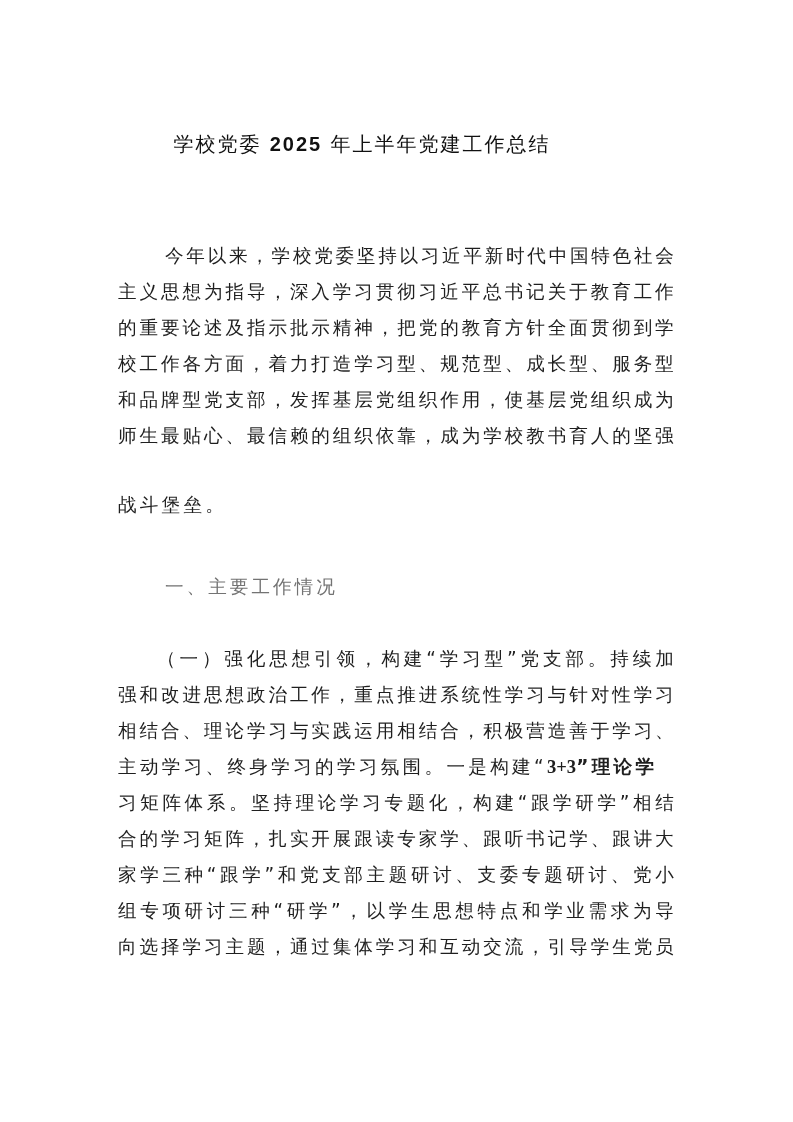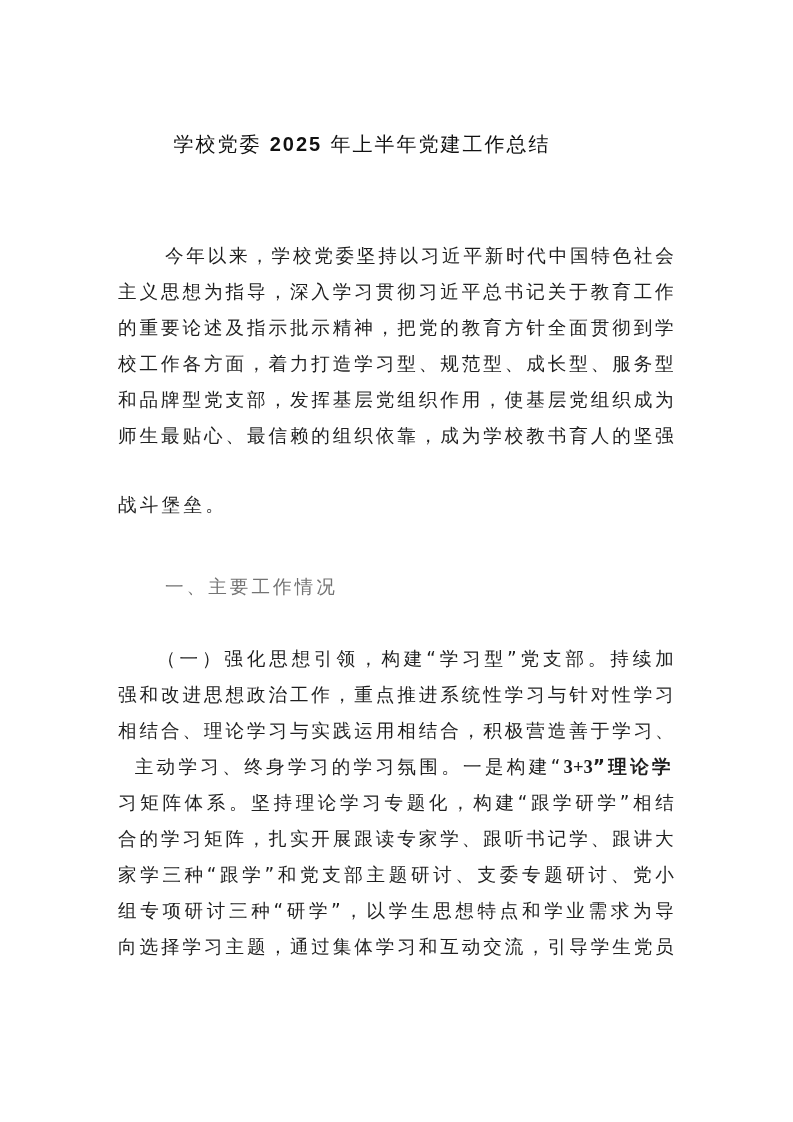--- a/index.html
+++ b/index.html
@@ -324,21 +324,21 @@
         <span>积</span>
         <span>极</span>
         <span>营</span>
         <span>造</span>
         <span>善</span>
         <span>于</span>
         <span>学</span>
         <span>习</span>
         <span>、</span>
       </div>
-    <div class="line" style="top:749px; display:flex; justify-content:flex-end;">
+    <div class="line" style="top:749px; display:flex; justify-content:flex-start;">
       <span style="letter-spacing:3.3px;">主动学习、终身学习的学习氛围。一是构建“</span>
       <span class="bold-num">3+3</span>
       <span style="letter-spacing:3.3px;font-weight:bold;">”理论学</span>
     </div>
     <div class="line" style="top: 785px; display: flex; justify-content: space-between;">
         <span>习</span>
         <span>矩</span>
         <span>阵</span>
         <span>体</span>
         <span>系</span>

